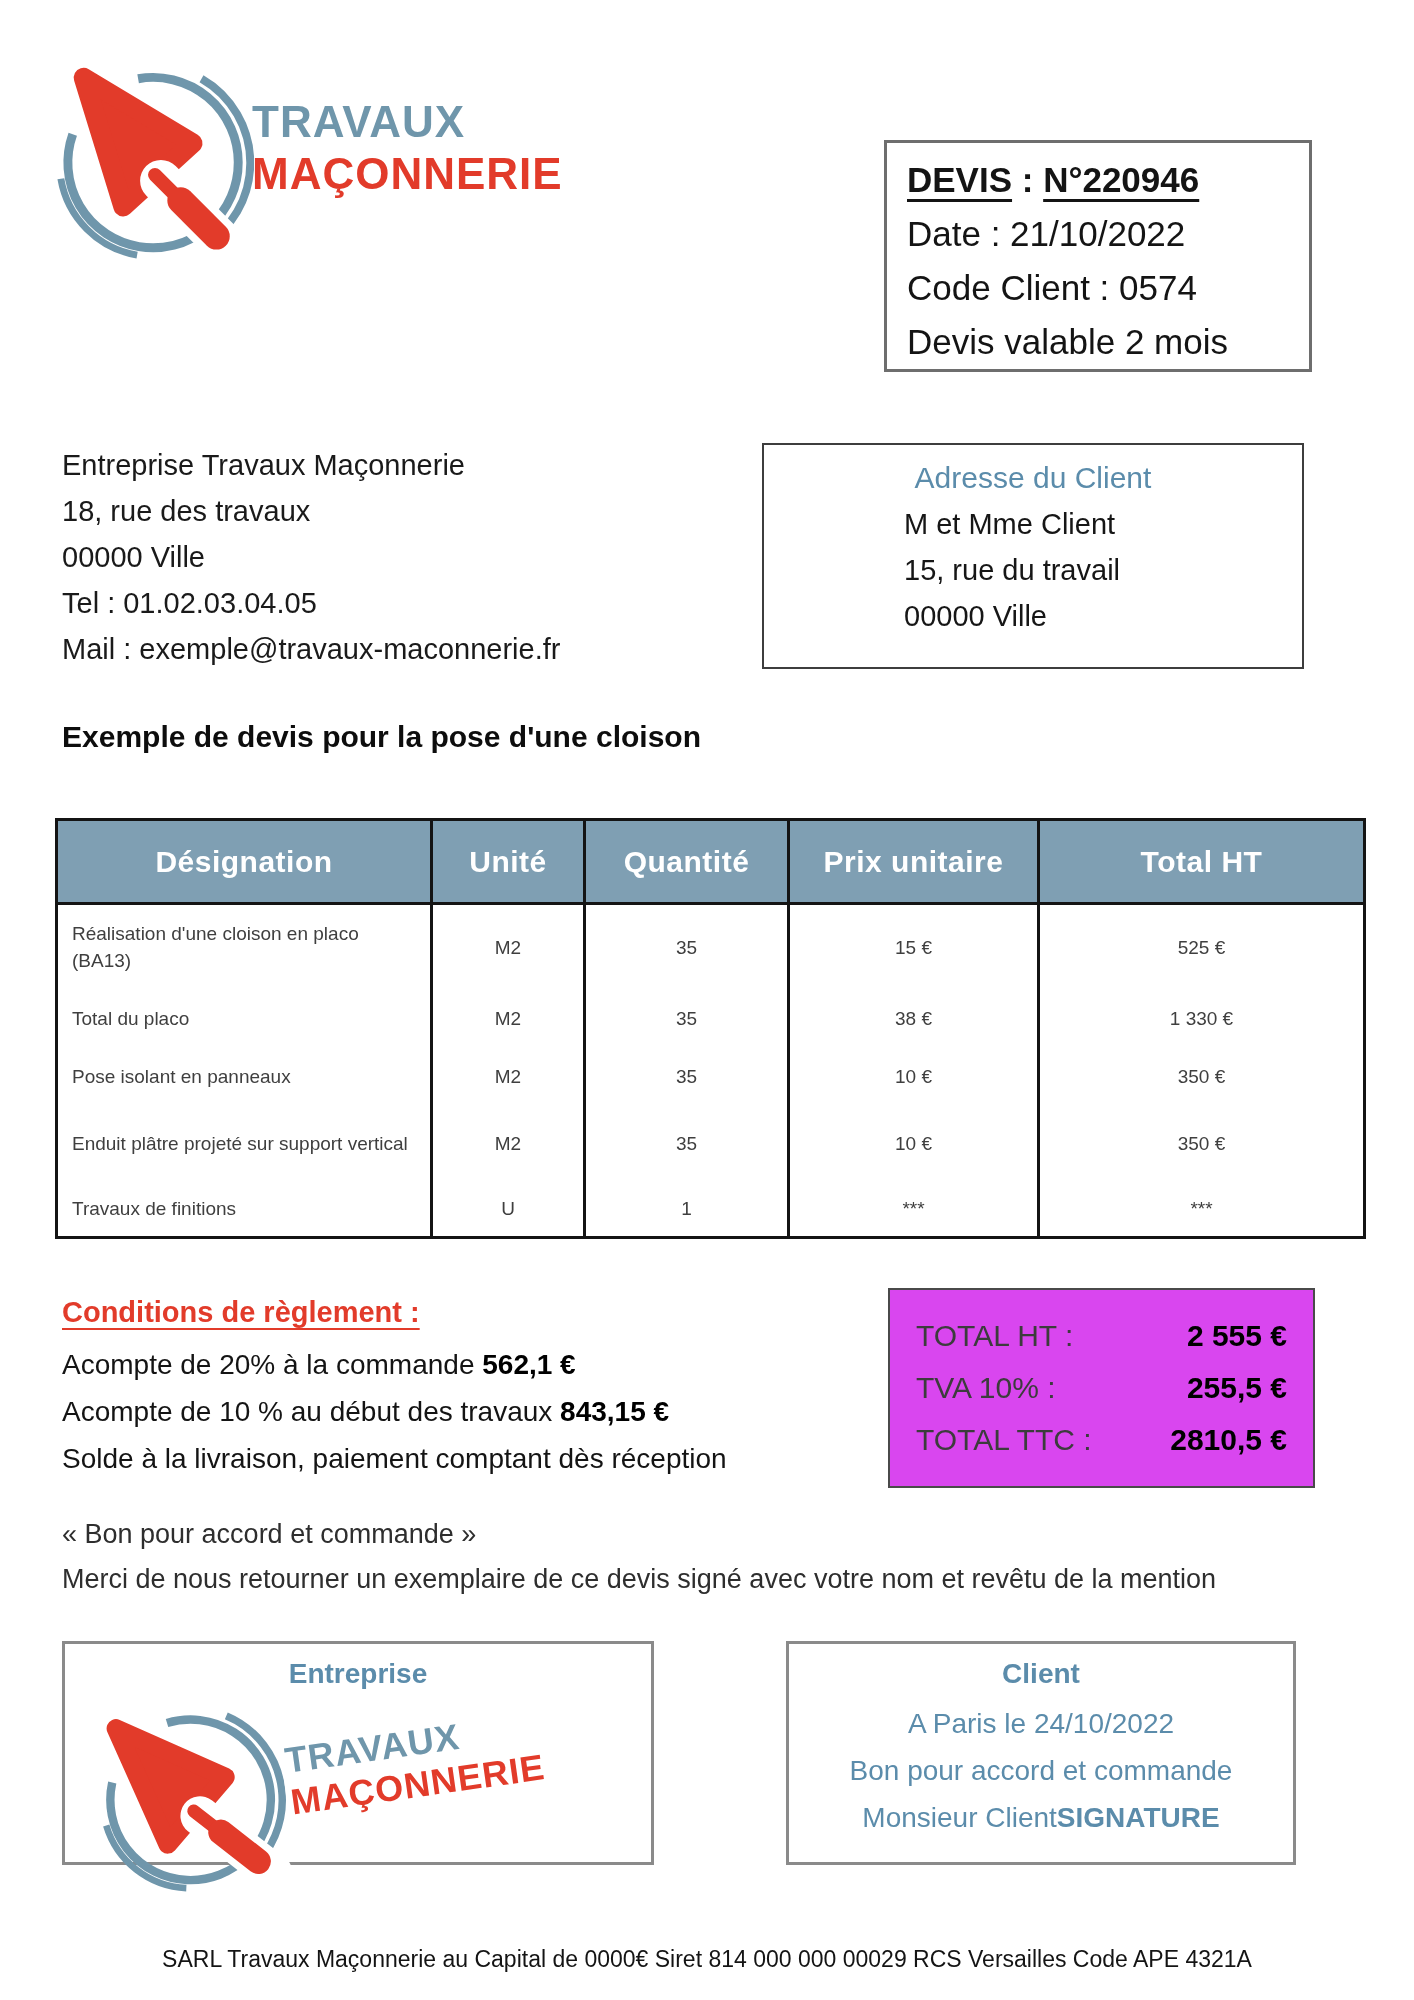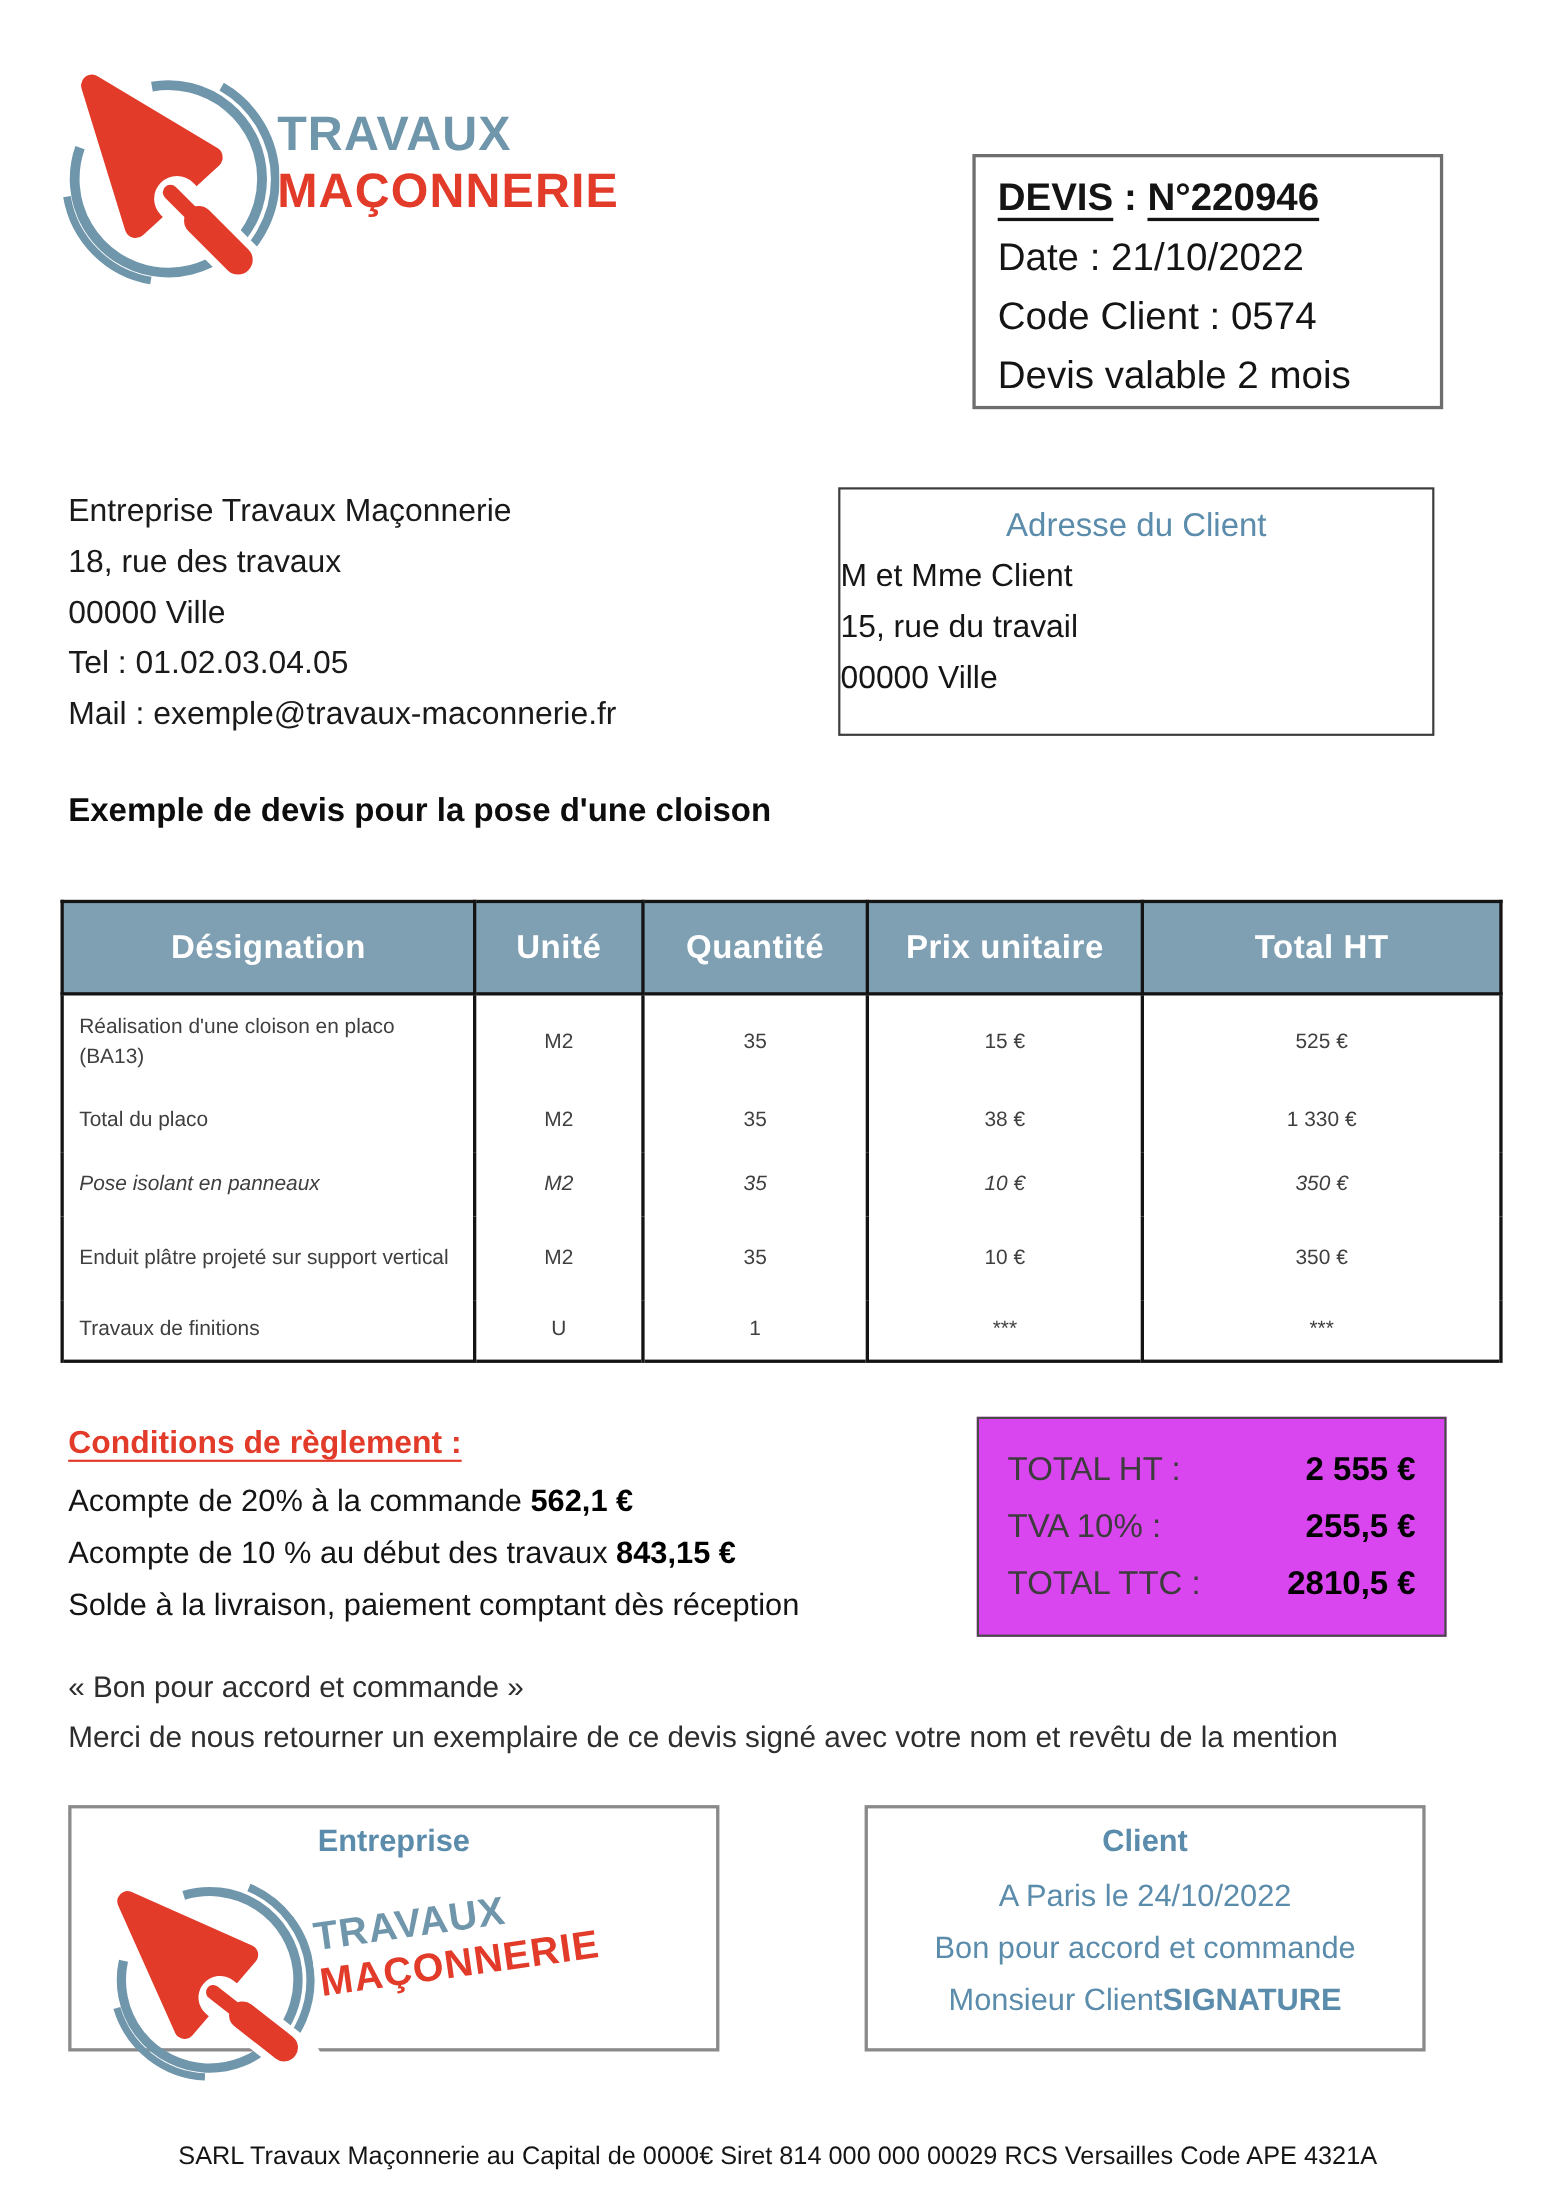--- a/index.html
+++ b/index.html
@@ -37,42 +37,42 @@
     text-decoration-thickness:3px;
     text-underline-offset:7px;
   }
   
   .company-info{position:absolute;left:62px;top:442px;font-size:29px;line-height:46px;color:#1a1a1a;}
   .client-address-box{
     position:absolute;left:762px;top:443px;width:542px;height:226px;
     border:2px solid #3d3d3d;background:#fff;padding-top:16px;
   }
   .client-address-title{color:var(--box-blue);font-size:30px;text-align:center;margin-bottom:6px;}
-  .client-address-lines{font-size:29px;line-height:46px;color:#161616;}
+  .client-address-lines{padding-left:140px;font-size:29px;line-height:46px;color:#161616;}
   
   .section-title{position:absolute;left:62px;top:720px;font-size:30px;font-weight:bold;color:#0d0d0d;}
   
   .quote-table{
     position:absolute;left:55px;top:818px;width:1308px;
     border-collapse:collapse;table-layout:fixed;
     border:3px solid #141414;
   }
   .quote-table th{
     background:var(--hdr-bg);color:#fff;font-size:30px;font-weight:bold;
     height:84px;border:3px solid #141414;letter-spacing:.5px;
   }
   .quote-table td{
     font-size:19px;line-height:27px;color:#3f3f3f;
     border-left:3px solid #141414;border-right:3px solid #141414;
     text-align:center;vertical-align:middle;
   }
   .quote-table td.cell-desc{text-align:left;padding:6px 10px 6px 14px;}
   .quote-table tbody tr:nth-child(1){height:86px;}
   .quote-table tbody tr:nth-child(2){height:58px;}
-  .quote-table tbody tr:nth-child(3){height:58px;font-style:italic;}
+  .quote-table tbody tr:nth-child(3){height:58px;}
   .quote-table tbody tr:nth-child(4){height:76px;}
   .quote-table tbody tr:nth-child(5){height:56px;}
   
   .conditions{position:absolute;left:62px;top:1296px;}
   .conditions-title{
     color:var(--red);font-size:29px;font-weight:bold;margin-bottom:12px;
     text-decoration:underline;text-decoration-thickness:2px;text-underline-offset:6px;
   }
   .cond-line{font-size:28px;line-height:47px;color:#141414;}
   .cond-line b{color:#000;}

